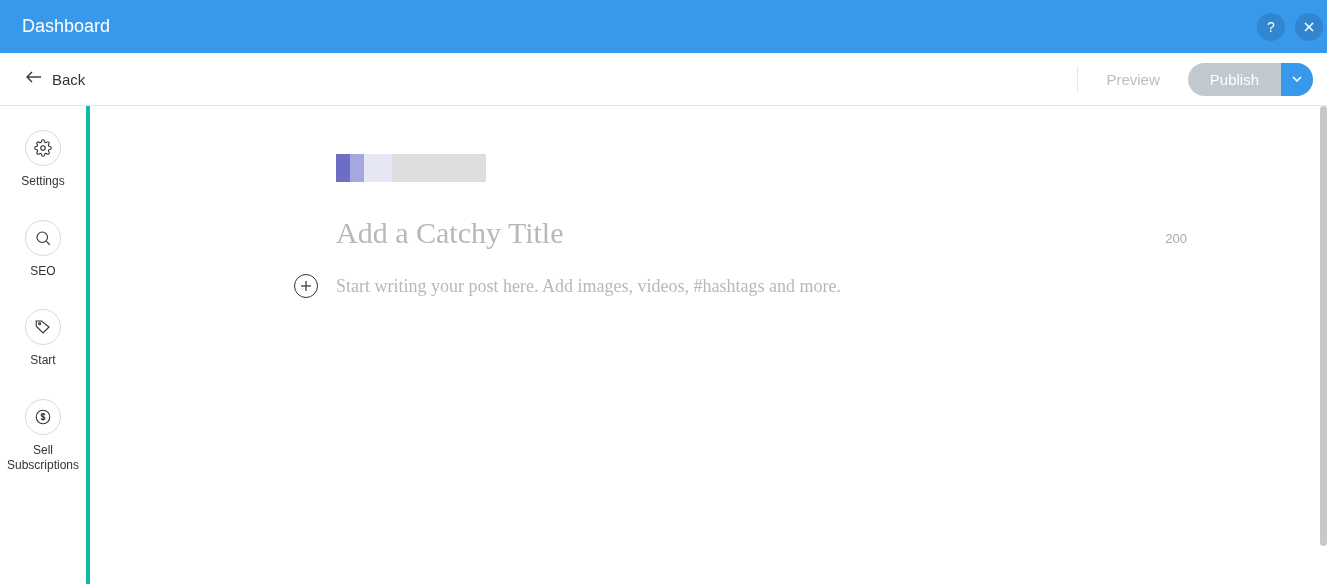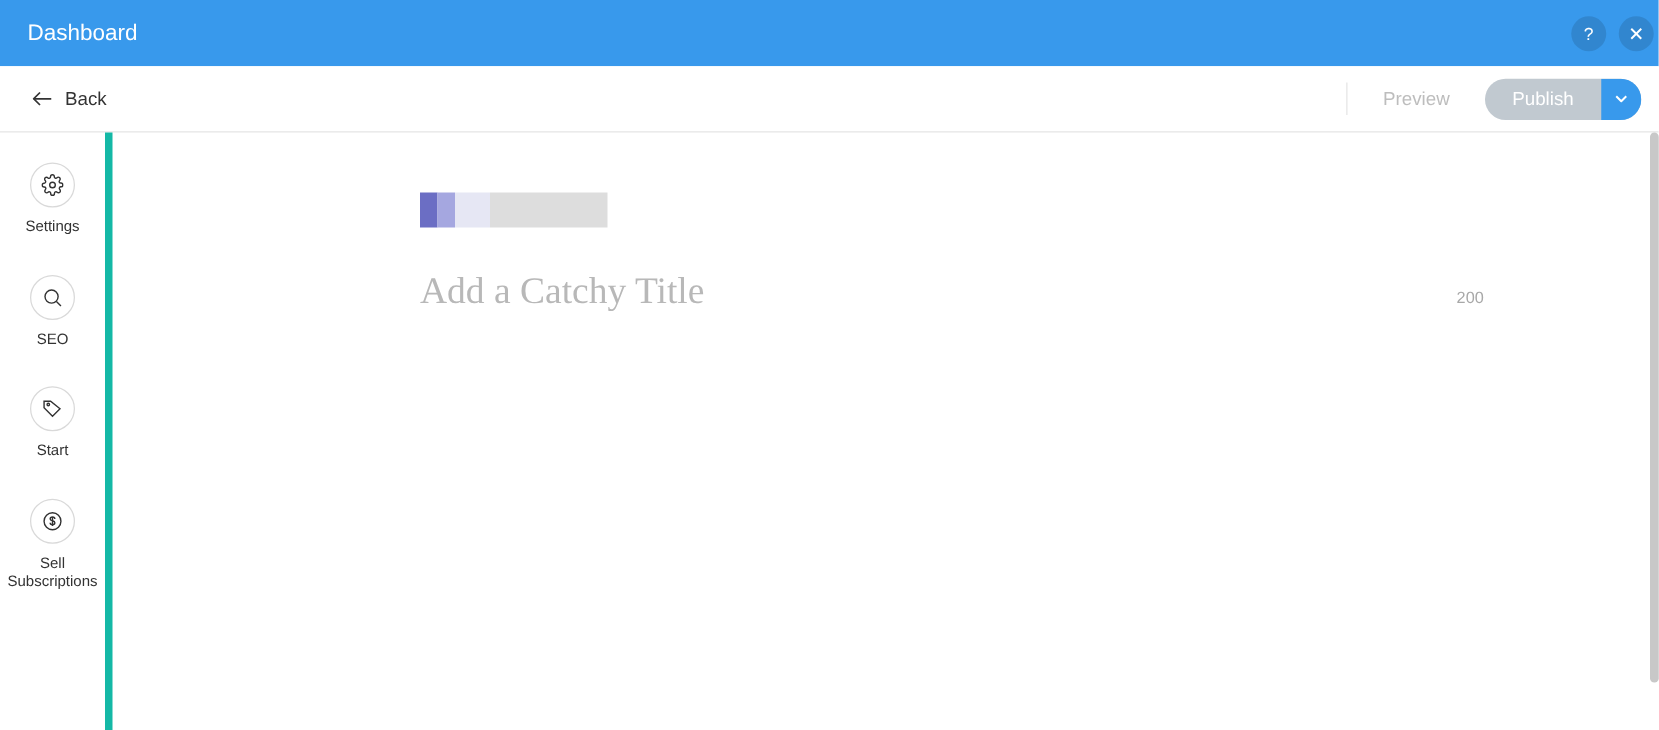--- a/index.html
+++ b/index.html
@@ -58,21 +58,20 @@
       height: 53px;
       background: #fff;
       border-bottom: 1px solid #E5E5E5;
       display: flex;
       align-items: center;
       justify-content: space-between;
       padding: 0 14px 0 26px;
     }
     .back-btn {
       display: flex;
-      align-items: center;
       gap: 10px;
       color: #333;
       font-size: 15px;
       cursor: pointer;
     }
     .back-btn svg {
       width: 16px;
       height: 12px;
       stroke: #333;
     }
@@ -121,21 +120,21 @@
       height: 6px;
       stroke: #fff;
       fill: none;
     }
     .content-area {
       display: flex;
       height: calc(584px - 53px - 53px);
     }
     .sidebar {
       width: 90px;
-      border-right: 6px solid #14b8a6;
+      border-right: 4px solid #14b8a6;
       padding-top: 24px;
       display: flex;
       flex-direction: column;
       align-items: center;
       gap: 30px;
     }
     .sidebar-item {
       display: flex;
       flex-direction: column;
       align-items: center;
@@ -351,19 +350,28 @@
         <div class="pixblock" style="width:28px;background:#E6E7F4;"></div>
         <div class="pixblock" style="width:94px;background:#DDDDDD;"></div>
       </div>
     </div>
 
     <div class="title-row">
       <input class="title-input" type="text" placeholder="Add a Catchy Title" style="">
       <div class="char-count">200</div>
     </div>
 
+    <div class="body-row">
+      <div class="add-circle">
+        <svg viewBox="0 0 12 12">
+          <line x1="6" y1="1" x2="6" y2="11" stroke-width="1.2"></line>
+          <line x1="1" y1="6" x2="11" y2="6" stroke-width="1.2"></line>
+        </svg>
+      </div>
+      <input class="body-input" type="text" placeholder="Start writing your post here. Add images, videos, #hashtags and more." style="">
+    </div>
   </div>
 
 </div>
 
 <div class="scrollbar-track">
   <div class="scrollbar-thumb"></div>
 </div>
 
 </body></html>

